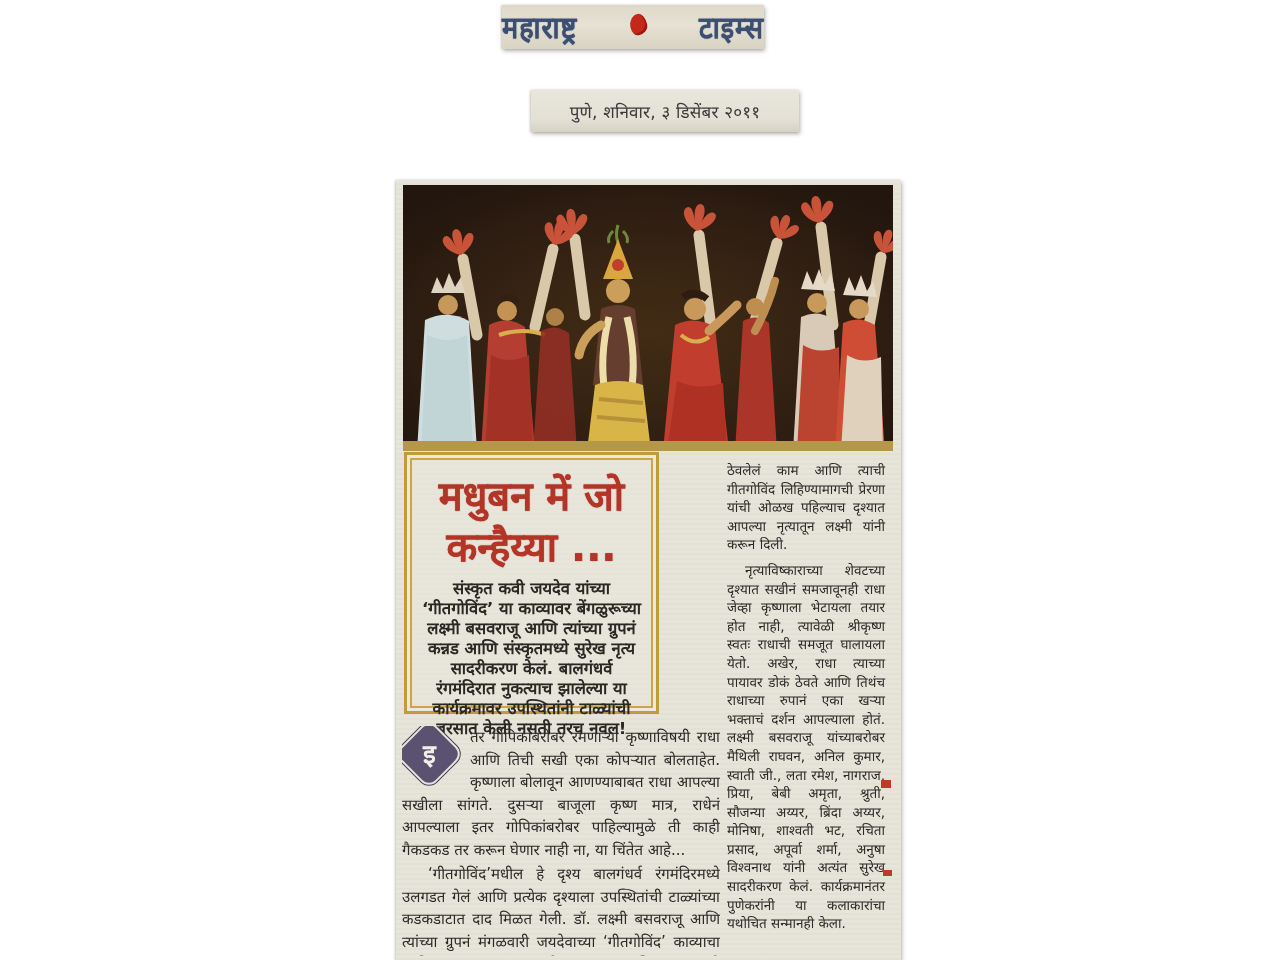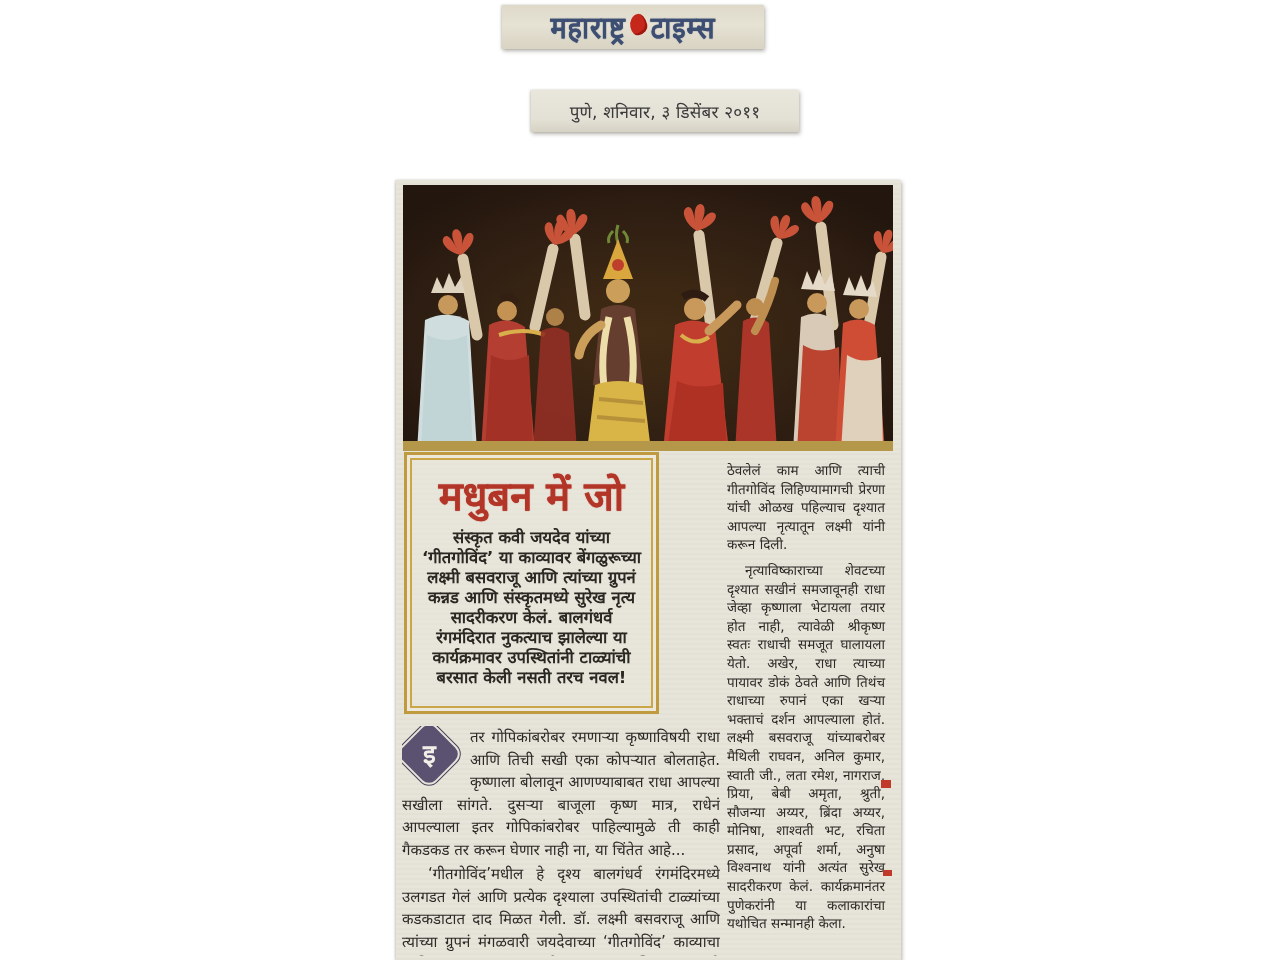--- a/index.html
+++ b/index.html
@@ -10,21 +10,21 @@
   }
   .clip{
     position:absolute;
     background:#e7e4da;
     box-shadow:1px 2px 4px rgba(90,85,70,.45), -1px 0 2px rgba(120,115,100,.25);
   }
   
   #masthead-clip{
     left:502px;top:5px;width:262px;height:44px;
     background:linear-gradient(180deg,#ded9c9 0%,#e6e2d4 45%,#d8d3c2 100%);
-    display:flex;align-items:center;justify-content:center;
+    display:flex;align-items:center;justify-content:space-between;
   }
   .masthead-word{
     font-size:27px;font-weight:bold;color:#3d4e73;
     letter-spacing:1px;line-height:1;
     text-shadow:0 0 1px #3d4e73;
     transform:scaleY(1.12);
   }
   .emblem{
     width:17px;height:21px;margin:0 4px 6px 4px;
     background:#c5271b;
@@ -215,20 +215,21 @@
       </g>
 
       <rect width="490" height="266" fill="#d98a3a" opacity="0.06"></rect>
       <rect x="0" y="256" width="490" height="10" fill="#b5974a"></rect>
     </svg>
   </div>
 
   <div class="headline-box">
     <div class="headline">
       <div>मधुबन में जो</div>
+      <div>कन्हैय्या ...</div>
     </div>
     <div class="standfirst">संस्कृत कवी जयदेव यांच्या ‘गीतगोविंद’ या काव्यावर बेंगळुरूच्या लक्ष्मी बसवराजू आणि त्यांच्या ग्रुपनं कन्नड आणि संस्कृतमध्ये सुरेख नृत्य सादरीकरण केलं. बालगंधर्व रंगमंदिरात नुकत्याच झालेल्या या कार्यक्रमावर उपस्थितांनी टाळ्यांची बरसात केली नसती तरच नवल!</div>
   </div>
 
   <div class="left-col">
     <p>
       <span class="dropcap-float">
         <span class="dropcap-diamond">
           <span class="dropcap-letter">इ</span>
         </span>

